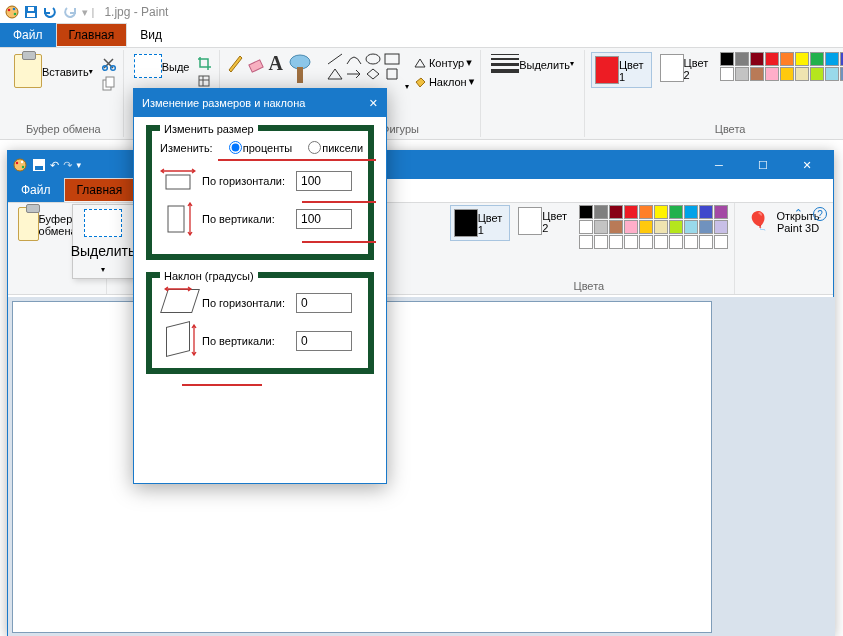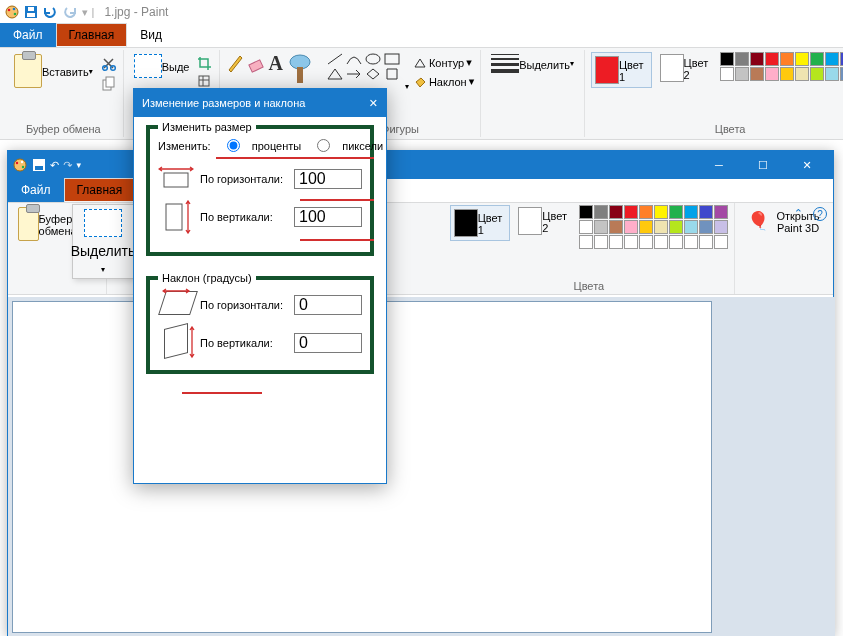--- a/index.html
+++ b/index.html
@@ -32,28 +32,28 @@
 .ribbon-inner .help{position:absolute;right:6px;top:4px;display:flex;gap:10px}
 .color-grid-inner{display:grid;grid-template-columns:repeat(10,14px);grid-auto-rows:14px;gap:1px}
 .canvas-area{position:absolute;left:0;top:146px;width:827px;height:340px;background:#d9e2ec}
 .canvas{position:absolute;left:4px;top:4px;width:700px;height:332px;background:#fff;border:1px solid #7f9db9}
 .float-panel{position:absolute;left:72px;top:204px;width:62px;background:#f5f6f7;border:1px solid #c8c8c8;padding:4px;display:flex;flex-direction:column;align-items:center;gap:6px;box-shadow:2px 2px 6px rgba(0,0,0,.15)}
 .float-panel .sel-icon{width:38px;height:28px;border:1px dashed #0078d7;background:#fff}
 .float-panel .sel-lbl{font-size:14px}
 .dialog{position:absolute;left:133px;top:88px;width:254px;height:396px;background:#fff;border:1px solid #1979ca;box-shadow:0 4px 20px rgba(0,0,0,.35)}
 .dialog-title{height:28px;background:#1979ca;color:#fff;display:flex;align-items:center;justify-content:space-between;padding:0 8px;font-size:12px}
 .dialog-body{padding:8px 12px}
-.group-box{border:4px solid #14532d;padding:10px 8px 12px;margin-bottom:20px;position:relative}
+.group-box{border:6px solid #14532d;padding:10px 8px 12px;margin-bottom:12px;position:relative}
 .group-box .legend{position:absolute;top:-8px;left:8px;background:#fff;padding:0 4px;font-size:11px}
 .row{display:flex;align-items:center;margin-bottom:8px;gap:6px}
 .radio-row{display:flex;align-items:center;gap:16px;margin-bottom:12px}
-.radio-row label{display:flex;align-items:center;gap:12px;font-size:11px}
+.radio-row label{display:flex;align-items:center;gap:1px;font-size:11px}
 .underline-red{position:absolute;height:2px;background:#d32f2f}
 .icon-arrows{width:36px;height:30px;display:flex;align-items:center;justify-content:center}
-.field-input{width:68px;height:20px;border:1px solid #7a7a7a;padding:0 4px;font-size:16px}
+.field-input{width:56px;height:20px;border:1px solid #7a7a7a;padding:0 4px;font-size:12px}
 .checkbox-row{display:flex;align-items:center;gap:4px;font-size:11px;margin-top:4px}
 .dlg-buttons{display:flex;justify-content:center;gap:10px;margin-top:8px}
 .dlg-btn{width:76px;height:22px;border:1px solid #adadad;background:#e1e1e1;cursor:pointer;font-size:12px}
 .dlg-btn.def{border:1px solid #0078d7}
 .shape-skew{width:32px;height:24px;border:1px solid #555;background:#fff;transform:skewX(-18deg);margin-left:4px}
 .shape-skewv{width:24px;height:30px;border:1px solid #555;background:#fff;transform:skewY(-14deg);margin-left:6px}
 .clipboard-icon{width:28px;height:34px;background:#fff7cf;border:1px solid #c6a24a;border-radius:2px;position:relative}
 .clipboard-icon:before{content:"";position:absolute;top:-4px;left:7px;width:12px;height:7px;background:#bfc4c7;border:1px solid #888;border-radius:2px}
 .color-box{width:28px;height:28px;border:1px solid #999}
 .lines-icon{display:flex;flex-direction:column;gap:3px;width:28px}

